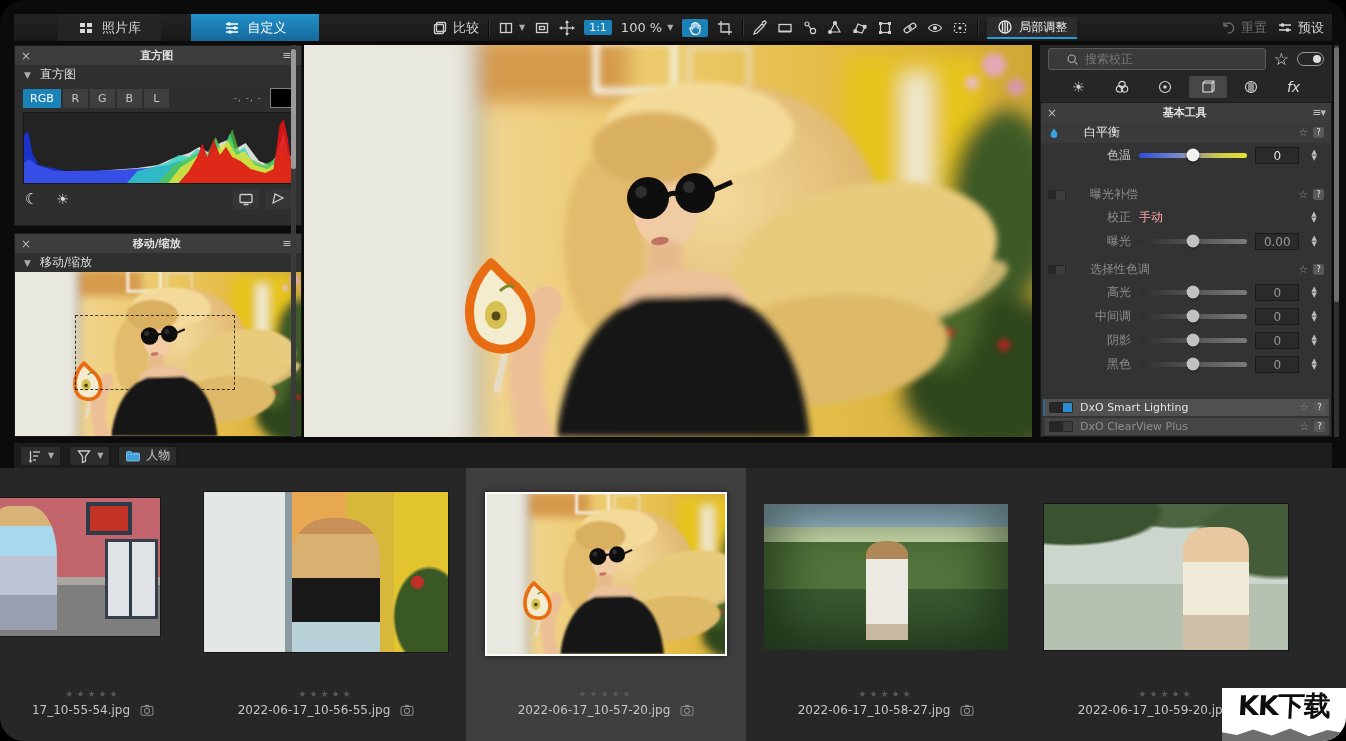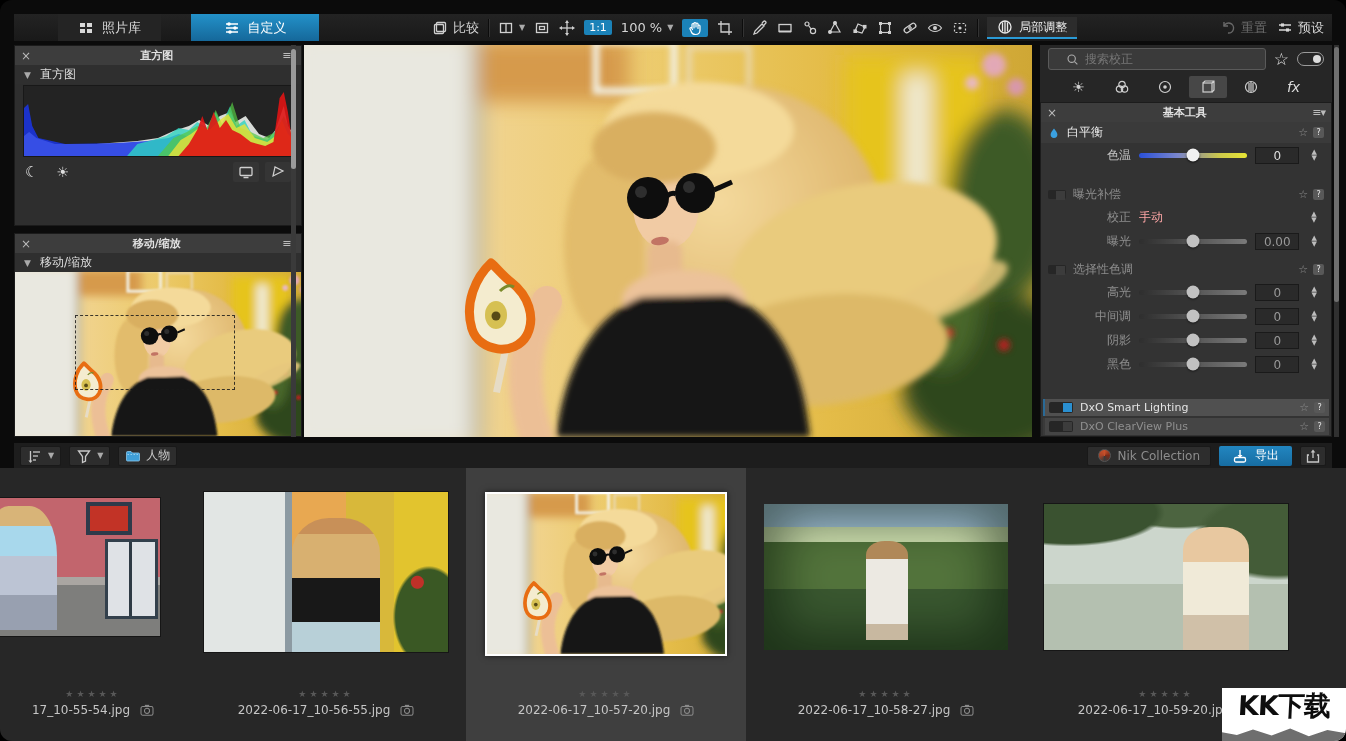--- a/index.html
+++ b/index.html
@@ -1,17 +1,17 @@
 <!DOCTYPE html>
 <html><head>
 <meta charset="utf-8">
 <style>
   *{box-sizing:border-box;margin:0;padding:0}
   html,body{width:1346px;height:741px;background:#000;font-family:"DejaVu Sans","Liberation Sans",sans-serif;overflow:hidden}
-  .screen{position:absolute;inset:0;background:#0b0b0b;border-radius:12px;overflow:hidden;color:#ccc}
+  .screen{position:absolute;inset:0;background:#0b0b0b;border-radius:24px;overflow:hidden;color:#ccc}
 
   
   #topbar{position:absolute;left:14px;top:14px;width:1318px;height:27px;background:linear-gradient(#232323,#191919);display:flex;align-items:center;font-size:13px}
   .tab{height:27px;display:flex;align-items:center;gap:8px;padding:0 20px;color:#ddd;cursor:pointer}
   .tab.lib{margin-left:44px;background:#242424}
   .tab.cust{background:linear-gradient(#2391c9,#15689a);color:#fff;margin-left:30px;min-width:128px;justify-content:center}
   .ctools{position:absolute;left:418px;display:flex;align-items:center;gap:9px;height:27px}
   .rtools{position:absolute;right:8px;display:flex;align-items:center;gap:10px;height:27px}
   .ic{width:16px;height:16px;display:block}
   .tbtn{display:flex;align-items:center;gap:5px;color:#d4d4d4;cursor:pointer}
@@ -61,21 +61,21 @@
   .searchbox{flex:1;display:flex;align-items:center;gap:6px;background:#3a3a3a;border:1px solid #5a5a5a;border-radius:3px;height:22px;padding:0 17px}
   .searchbox input{flex:1;background:transparent;border:0;outline:0;color:#ddd;font-size:12px;font-family:inherit;min-width:0}
   .starbtn{font-size:17px;color:#e0e0e0;cursor:pointer}
   .toggle{width:27px;height:14px;border:1px solid #9a9a9a;border-radius:8px;position:relative;cursor:pointer}
   .toggle i{position:absolute;right:2px;top:2px;width:8px;height:8px;border-radius:50%;background:#dcdcdc}
   .caticons{display:flex;justify-content:center;gap:5px;padding:3px 0 4px;flex:0 0 auto}
   .catbtn{width:38px;height:22px;display:flex;align-items:center;justify-content:center;color:#d0d0d0;cursor:pointer;font-size:14px}
   .catbtn.pressed{background:#474747;border-radius:2px}
   .fx{font-style:italic;font-size:14px;color:#ddd}
   .toolbody{flex:1;background:#333;border:1px solid #1c1c1c;display:flex;flex-direction:column;overflow:hidden}
-  .sechead{height:21px;display:flex;align-items:center;gap:7px;padding:0 7px;font-size:12px;flex:0 0 auto}
+  .sechead{height:21px;display:flex;align-items:center;gap:24px;padding:0 7px;font-size:12px;flex:0 0 auto}
   .sechead.lit{background:#3a3a3a}
   .sechead .t{color:#ececec}
   .sechead.dim .t{color:#8d8d8d}
   .secright{margin-left:auto;display:flex;gap:5px;align-items:center}
   .minitstar{color:#8a8a8a;font-size:11px}
   .qmark{width:11px;height:11px;background:#585858;color:#e8e8e8;font-size:8px;display:flex;align-items:center;justify-content:center;border-radius:2px}
   .crow{display:flex;align-items:center;height:24px;padding:0 10px;gap:8px;font-size:12px;flex:0 0 auto}
   .clabel{flex:0 0 80px;text-align:right;color:#c6c6c6}
   .crow.dim .clabel{color:#8d8d8d}
   .track{flex:0 0 108px;height:5px;border-radius:3px;background:linear-gradient(90deg,#2d2d2d,#929292);position:relative}
@@ -399,20 +399,29 @@
     <div class="panel" id="histo-panel">
       <div class="phead">
         <span class="px">×</span>
         <span class="ptitle">直方图</span>
         <span class="pmenu">≡▾</span>
       </div>
       <div class="psec">
         <span class="chev">▼</span>
         <span>直方图</span>
       </div>
+      <div class="chanrow">
+        <span class="chbtn active">RGB</span>
+        <span class="chbtn">R</span>
+        <span class="chbtn">G</span>
+        <span class="chbtn">B</span>
+        <span class="chbtn">L</span>
+        <span class="rgbvals">-, -, -</span>
+        <span class="swatch"></span>
+      </div>
       <div class="histo">
         <svg viewBox="0 0 260 70" preserveAspectRatio="none">
           <rect x="0" y="0" width="260" height="70" fill="#232323"></rect>
           <path d="M0,70 L0,50 5,46 12,52 30,58 70,58 110,55 130,52 145,45 160,40 170,34 180,40 190,30 200,26 205,36 215,30 228,48 238,52 244,44 252,20 256,40 260,46 260,70 Z" fill="#e8ede8" opacity=".92"></path>
           <path d="M0,70 L0,22 4,18 8,40 14,52 40,58 90,57 120,55 140,52 150,48 158,50 170,52 185,54 200,56 215,58 260,60 260,70 Z" fill="#1a35e8" opacity=".85"></path>
           <path d="M100,70 L110,58 125,54 138,50 150,42 160,44 168,36 178,42 186,26 192,38 200,20 206,40 214,34 222,50 236,54 248,40 256,52 260,56 260,70 Z" fill="#2fd3c0" opacity=".8"></path>
           <path d="M130,70 L145,52 158,46 168,40 176,44 186,24 193,40 202,16 210,42 220,46 232,52 244,46 252,30 258,44 260,48 260,70 Z" fill="#56c843" opacity=".7"></path>
           <path d="M140,70 L152,54 162,48 172,40 180,44 190,34 198,28 206,42 214,38 224,52 236,56 244,50 250,34 256,48 260,52 260,70 Z" fill="#e8e23a" opacity=".8"></path>
           <path d="M150,70 L160,58 168,44 173,30 178,44 184,26 190,42 196,34 202,44 210,48 220,56 234,60 242,56 248,12 252,6 256,26 260,54 260,70 Z" fill="#e01414" opacity=".9"></path>
         </svg>
@@ -677,41 +686,20 @@
         </svg>
       <span class="caret">▼</span>
     </span>
     <span class="stchip">
       <svg class="ic" viewBox="0 0 16 16">
           <path d="M1.5 4.5a1 1 0 011-1H6l1.5 1.5h6a1 1 0 011 1v6a1 1 0 01-1 1h-11a1 1 0 01-1-1z" fill="#3f9fd8" stroke="#8cc8ee" stroke-width=".8"></path>
           <path d="M2.5 6.5h11" stroke="#a8d8f2" stroke-width=".8" stroke-dasharray="1.5 1.5"></path>
         </svg>
       <span>人物</span>
     </span>
-    <span class="strright">
-      <span class="nikbtn">
-        <span class="niklogo"></span>
-        <span>Nik Collection</span>
-      </span>
-      <span class="exportbtn">
-        <svg class="ic" viewBox="0 0 16 16">
-            <path d="M8 2v6" stroke="#fff" stroke-width="1.4"></path>
-            <path d="M8 10L5.5 7h5z" fill="#fff"></path>
-            <rect x="2.5" y="9.5" width="11" height="4.5" rx="1.5" fill="none" stroke="#fff" stroke-width="1.3"></rect>
-          </svg>
-        <span>导出</span>
-      </span>
-      <span class="sharebtn">
-        <svg class="ic" viewBox="0 0 16 16">
-            <path d="M8 10V3" stroke="#c8c8c8" stroke-width="1.3"></path>
-            <path d="M8 1.5L10.3 4.5H5.7z" fill="#c8c8c8"></path>
-            <path d="M4 7H2.5v7h11V7H12" fill="none" stroke="#c8c8c8" stroke-width="1.3"></path>
-          </svg>
-      </span>
-    </span>
   </div>
 
   <div id="filmstrip">
     <div class="cell" style="width:186px">
       <div class="thumb art1" style="left:-12px;transform:none;width:172px;height:138px;top:30px">
         <div class="a1w"></div>
           <div class="a1d"></div>
           <div class="a1f"></div>
       </div>
       <div class="meta">

